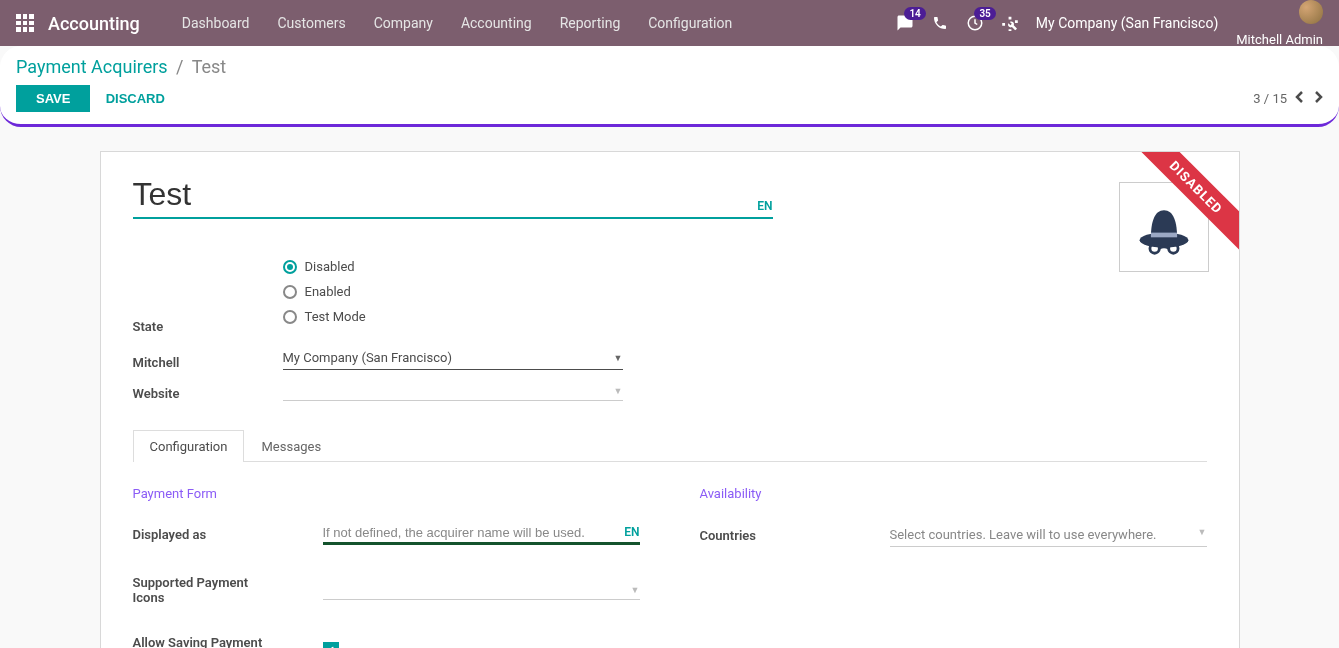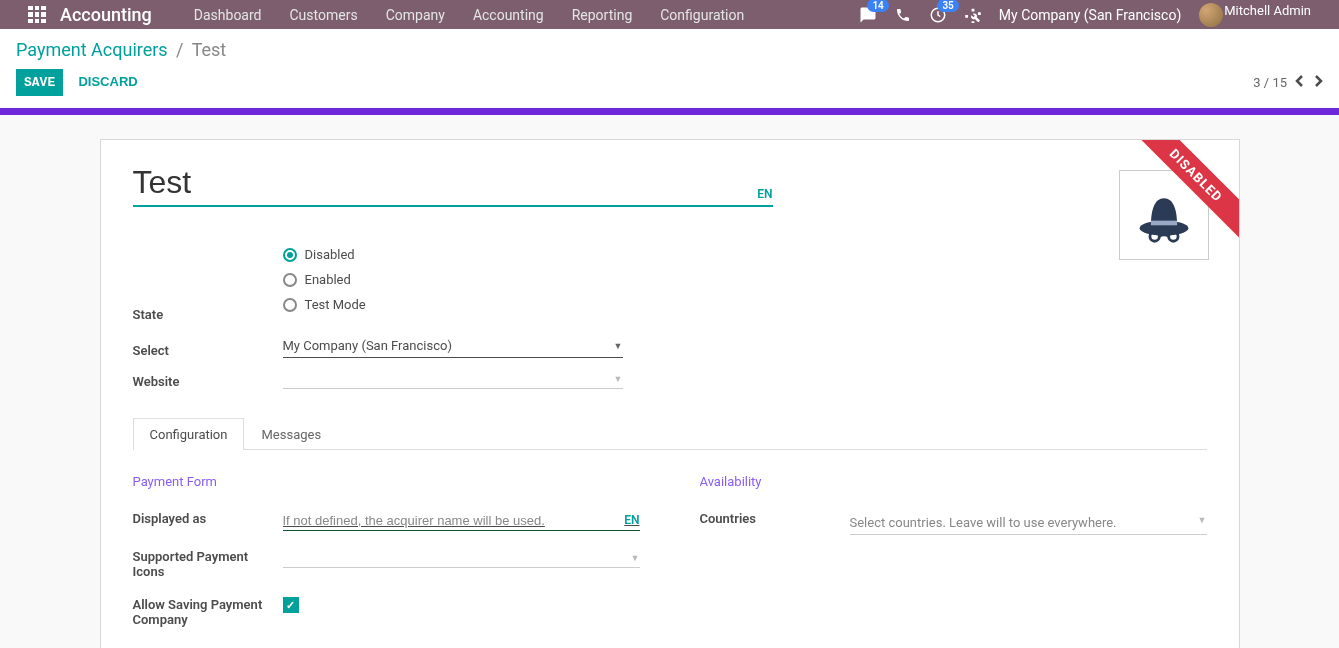--- a/index.html
+++ b/index.html
@@ -1,36 +1,36 @@
 <!DOCTYPE html>
 <html><head>
 <meta charset="utf-8">
 <style>
 * { box-sizing: border-box; margin: 0; padding: 0; }
 body { font-family: -apple-system, BlinkMacSystemFont, "Segoe UI", Roboto, "Helvetica Neue", Arial, sans-serif; font-size: 13px; color: #4c4c4c; background: #f9f9f9; }
-.topbar { background: #7C5E6E; height: 29px; display: flex; align-items: center; color: #fff; padding: 0 28px; }
+.topbar { background: #7C5E6E; height: 46px; display: flex; align-items: center; color: #fff; padding: 0 16px; }
 .apps-icon { width: 18px; height: 18px; display: grid; grid-template-columns: repeat(3,1fr); grid-template-rows: repeat(3,1fr); gap: 2px; margin-right: 14px; cursor: pointer; }
 .apps-icon span { background: #fff; }
 .brand { font-size: 18px; font-weight: 500; margin-right: 28px; }
 .nav { display: flex; gap: 0; }
 .nav a { color: #e5e5e5; text-decoration: none; padding: 0 14px; font-size: 14px; line-height: 46px; cursor: pointer; }
 .topbar-right { margin-left: auto; display: flex; align-items: center; gap: 18px; }
 .icon-btn { position: relative; cursor: pointer; color: #fff; display: flex; align-items: center; }
-.badge { position: absolute; top: -7px; right: -12px; background: #3b82f6; color: #fff; border-radius: 9px; font-size: 10px; padding: 1px 5px; font-weight: 600; }
+.badge { position: absolute; top: -7px; right: -12px; background: #4c1d95; color: #fff; border-radius: 9px; font-size: 10px; padding: 1px 5px; font-weight: 600; }
 .company-name { font-size: 14px; }
 .avatar { width: 24px; height: 24px; border-radius: 50%; background: radial-gradient(circle at 30% 30%, #d4a574, #8b6f3f); }
-.user-block { display: flex; align-items: flex-start; gap: 1px; cursor: pointer; }
-
-.control-panel { background: #fff; border-bottom: 7px solid #6d28d9; padding: 10px 16px 12px; }
+.user-block { display: flex; align-items: flex-end; gap: 8px; cursor: pointer; flex-direction: column; }
+
+.control-panel { background: #fff; border-bottom: 3px solid #6d28d9; padding: 10px 16px 12px; border-radius: 21px; }
 .breadcrumb { font-size: 18px; margin-bottom: 8px; }
 .breadcrumb .bc-link { color: #00A09D; cursor: pointer; }
 .breadcrumb .sep { color: #888; margin: 0 4px; }
 .breadcrumb .current { color: #888; }
 .cp-row { display: flex; align-items: center; justify-content: space-between; }
-.btn-save { background: #00A09D; color: #fff; border: none; padding: 6px 8px; font-weight: 600; font-size: 13px; cursor: pointer; font-family: Liberation Mono, monospace; }
+.btn-save { background: #00A09D; color: #fff; border: none; padding: 6px 20px; font-weight: 600; font-size: 13px; cursor: pointer; }
 .btn-discard { background: none; border: none; color: #00A09D; font-weight: 600; font-size: 13px; padding: 6px 12px; cursor: pointer; text-align: right; }
 .pager { display: flex; align-items: center; gap: 8px; color: #666; font-size: 13px; }
 .pager-arrow { cursor: pointer; color: #4c4c4c; }
 
 .sheet-bg { padding: 24px 0; }
 .sheet { background: #fff; max-width: 1140px; margin: 0 auto; border: 1px solid #d8d8d8; position: relative; min-height: 520px; overflow: hidden; }
 .ribbon { position: absolute; top: 22px; right: -42px; background: #dc3545; color: #fff; padding: 6px 50px; transform: rotate(45deg); font-weight: 700; font-size: 13px; letter-spacing: 1px; z-index: 10; }
 .image-box { position: absolute; top: 30px; right: 30px; width: 90px; height: 90px; border: 1px solid #ccc; display: flex; align-items: center; justify-content: center; }
 .hat-icon { width: 60px; height: 60px; }
 
@@ -51,24 +51,24 @@
 .select-field.empty { border-bottom-color: #ccc; }
 .caret { font-size: 9px; color: #666; }
 
 .tabs { border-bottom: 1px solid #ddd; margin-top: 28px; display: flex; }
 .tab { padding: 8px 16px; border: 1px solid transparent; border-bottom: none; cursor: pointer; color: #666; position: relative; top: 1px; font-size: 13px; }
 .tab.active { border-color: #ddd; background: #fff; color: #4c4c4c; }
 
 .tab-content { padding: 24px 0; display: flex; gap: 60px; }
 .col { flex: 1; }
 .section-title { font-size: 13px; color: #8b5cf6; margin-bottom: 22px; }
-.field-row { display: flex; margin-bottom: 18px; align-items: flex-start; }
+.field-row { display: flex; margin-bottom: 30px; align-items: center; gap: 40px; }
 .field-label { width: 150px; font-weight: 600; font-size: 13px; }
 .field-input { flex: 1; }
-.text-input-row { display: flex; border-bottom: 1px solid #14532d; padding: 2px 0; text-decoration: underline; }
+.text-input-row { display: flex; border-bottom: 3px solid #14532d; padding: 2px 0; }
 .text-input { border: none; outline: none; flex: 1; font-size: 13px; }
 .text-input::placeholder { color: #888; font-style: normal; }
 .empty-select { border-bottom: 1px solid #ccc; padding: 4px 0; display: flex; justify-content: flex-end; }
 .countries-select { border-bottom: 1px solid #ccc; padding: 4px 0; color: #888; display: flex; justify-content: space-between; }
 .checkbox { width: 16px; height: 16px; background: #00A09D; display: flex; align-items: center; justify-content: center; color: #fff; font-size: 11px; font-weight: bold; cursor: pointer; }
 </style>
 </head>
 <body>
 
 <div class="topbar">
@@ -183,21 +183,21 @@
               <div class="radio-circle"></div>
               <span>Enabled</span>
             </div>
             <div class="radio-opt">
               <div class="radio-circle"></div>
               <span>Test Mode</span>
             </div>
           </div>
         </div>
         <div class="form-row">
-          <div class="form-label">Select</div>
+          <div class="form-label">Mitchell</div>
           <div class="form-value">
             <div class="select-field">
               <span>My Company (San Francisco)</span>
               <span class="caret">▼</span>
             </div>
           </div>
         </div>
         <div class="form-row">
           <div class="form-label">Website</div>
           <div class="form-value">

